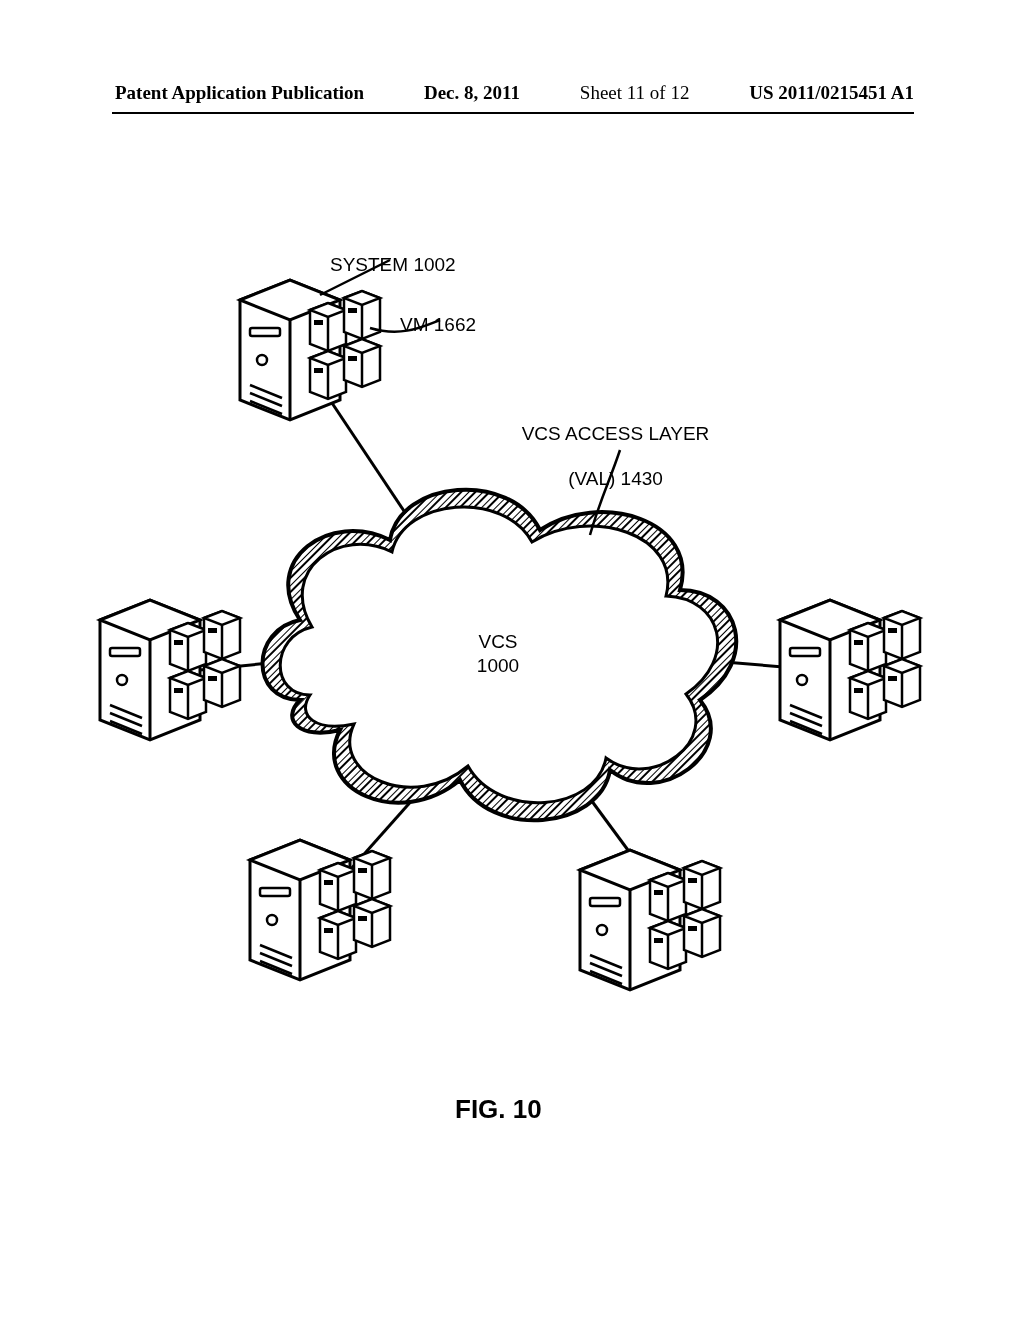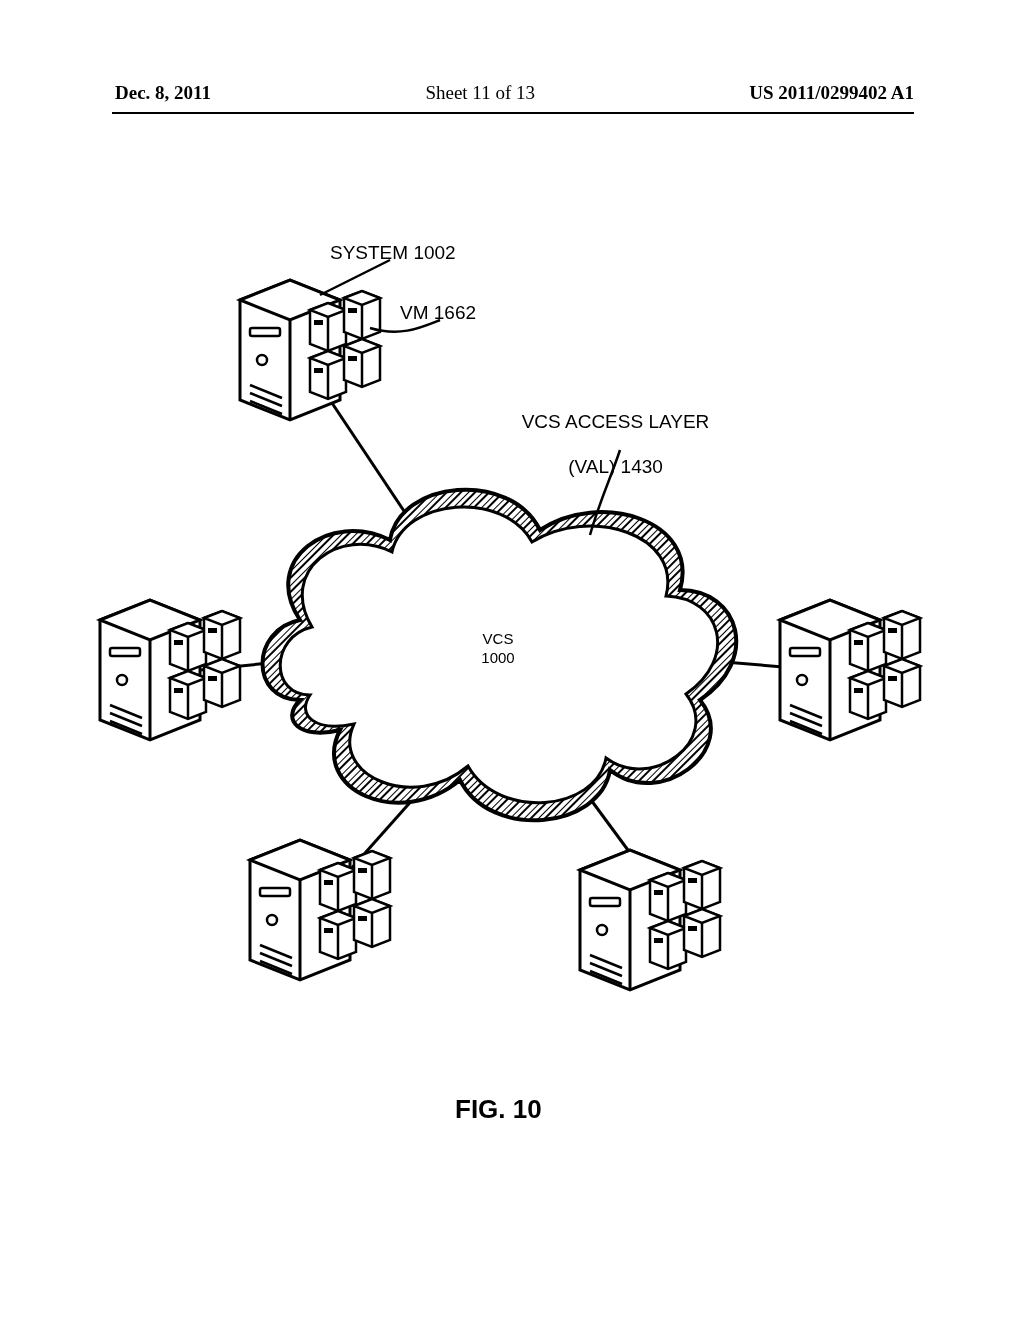--- a/index.html
+++ b/index.html
@@ -55,48 +55,50 @@
     height: 1000px;
   }
 
   .label {
     position: absolute;
     font-family: Arial, Helvetica, sans-serif;
     font-size: 19px;
     line-height: 1.2;
     text-align: center;
     white-space: pre;
+    margin-top: 12px;
   }
 
   .fig-caption {
     position: absolute;
     font-family: Arial, Helvetica, sans-serif;
     font-weight: bold;
     font-size: 26px;
   }
 
   .vcs-inner-label {
     position: absolute;
     font-family: Arial, Helvetica, sans-serif;
-    font-size: 15px;
+    font-size: 19px;
     text-align: center;
     line-height: 1.25;
   }
   .vcs-inner-label .u { }
 
 </style>
 </head>
 <body>
 
 <div class="page">
 
   <div class="header">
+    <span class="pub">Patent Application Publication</span>
     <span class="date">Dec. 8, 2011</span>
-    <span class="sheet">Sheet 11 of 13</span>
-    <span class="pubno">US 2011/0299402 A1</span>
+    <span class="sheet">Sheet 11 of 12</span>
+    <span class="pubno">US 2011/0215451 A1</span>
   </div>
   <div class="rule"></div>
 
   <div class="canvas">
 
     
     <svg width="1024" height="1000" viewBox="0 0 1024 1000">
       <defs>
         <pattern id="hatch" patternUnits="userSpaceOnUse" width="10" height="10" patternTransform="rotate(45)">
           <rect width="10" height="10" fill="#fff"></rect>

